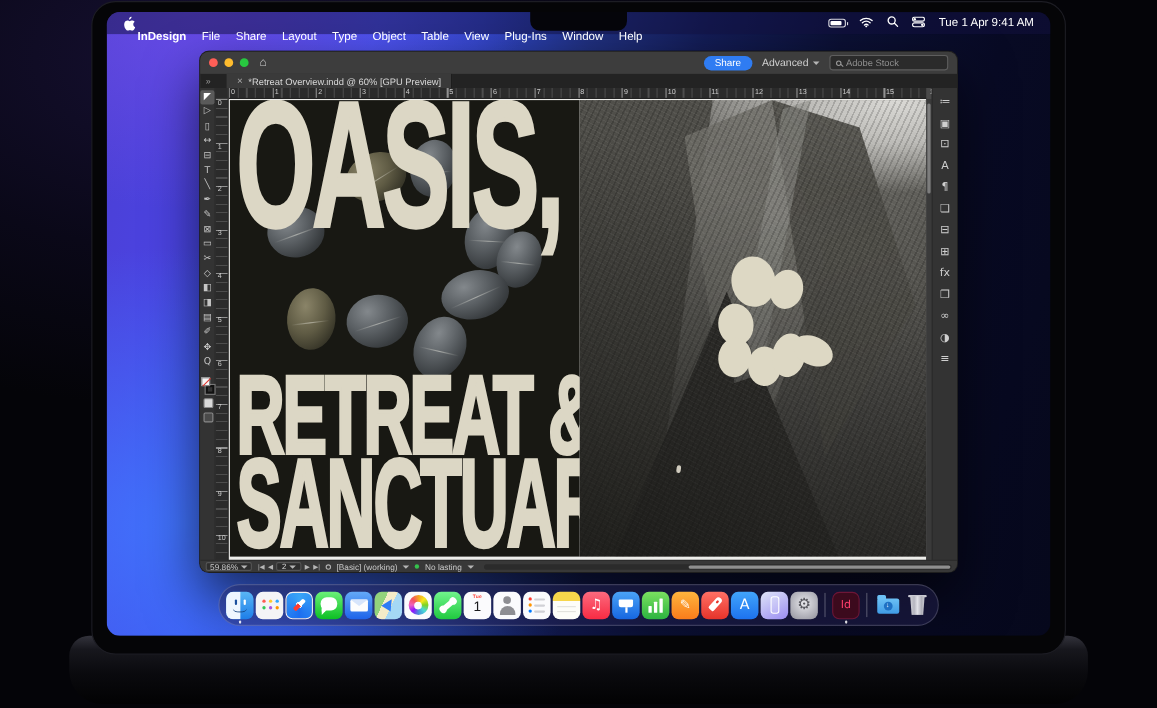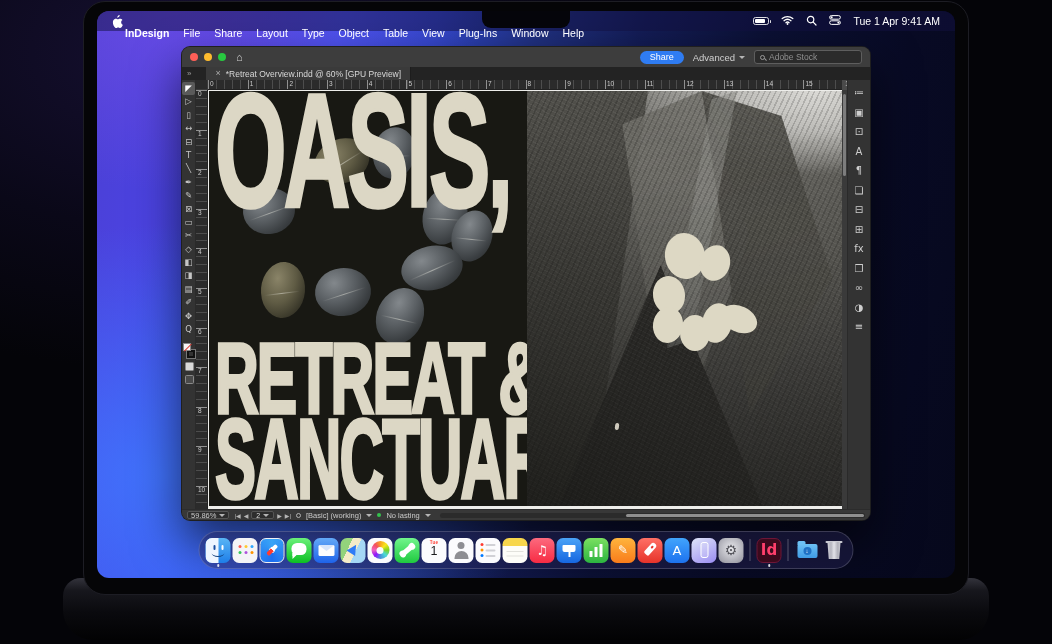--- a/index.html
+++ b/index.html
@@ -189,21 +189,21 @@
   .rocket{background:linear-gradient(180deg,#ff7065,#e6332a);}
   .rocket .r-body{left:9.5px;top:4.5px;width:6px;height:14px;background:#fff;border-radius:3px 3px 1.5px 1.5px;transform:rotate(42deg);}
   .rocket .r-body::before{content:"";position:absolute;left:1.7px;top:3px;width:2.6px;height:2.6px;border-radius:50%;background:#e6332a;}
   .appstore{background:linear-gradient(180deg,#41a4fc,#1d72ee);}
   .appstore .glyph{font-size:13px;font-weight:400;}
   .iphonem{background:linear-gradient(150deg,#dfe5f8,#9a8cf2);}
   .iphonem .ph{left:8.5px;top:4.5px;width:8px;height:15.5px;border:1.6px solid #fff;border-radius:2.5px;background:rgba(255,255,255,.15);}
   .settings{background:radial-gradient(circle at 50% 42%,#e8e8ec,#a9a9b2 72%,#8f8f98);}
   .settings .glyph{color:#55555c;font-size:14px;}
   .indesign{background:#3c0a1d;border:1px solid #6d1637;}
-  .indesign .glyph{color:#ff3f6c;font-weight:700;font-size:15px;}
+  .indesign .glyph{color:#ff3f6c;font-weight:400;font-size:10px;}
   .downloads{background:transparent;overflow:visible;}
   .downloads .folder{left:2.5px;top:6px;width:20px;height:14px;background:linear-gradient(180deg,#6cc1f5,#3f9be5);border-radius:2px;}
   .downloads .folder::before{content:"";position:absolute;left:0;top:-2.5px;width:8px;height:3.5px;border-radius:1.5px 1.5px 0 0;background:#6cc1f5;}
   .downloads .dl-circle{left:8.5px;top:9.5px;width:8px;height:8px;border-radius:50%;background:#1f71c4;color:#fff;font-size:6px;line-height:8px;text-align:center;}
   .trash{background:transparent;overflow:visible;}
   .trash .bin{left:5px;top:4px;width:15px;height:17.5px;
     background:linear-gradient(90deg,#d8d8de,#b5b5bf 30%,#e2e2e8 50%,#b0b0ba 75%,#d4d4da);
     clip-path:polygon(6% 0,94% 0,85% 100%,15% 100%);}
   .trash .rim{left:4px;top:3px;width:17px;height:2.5px;background:#c9c9d2;border-radius:1.5px;}
 </style>

